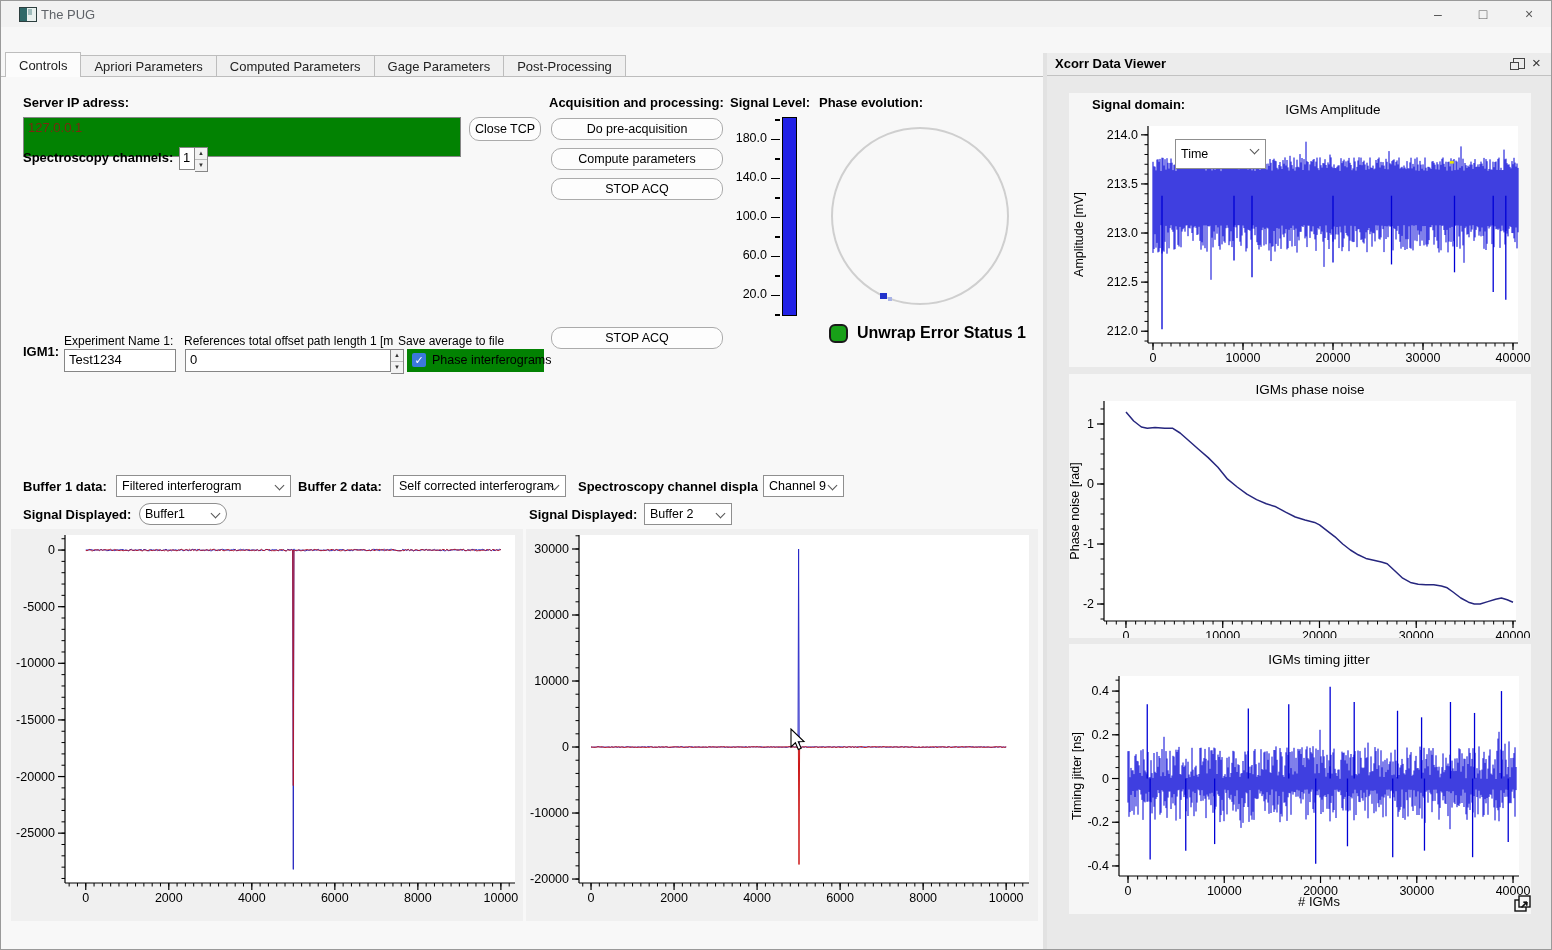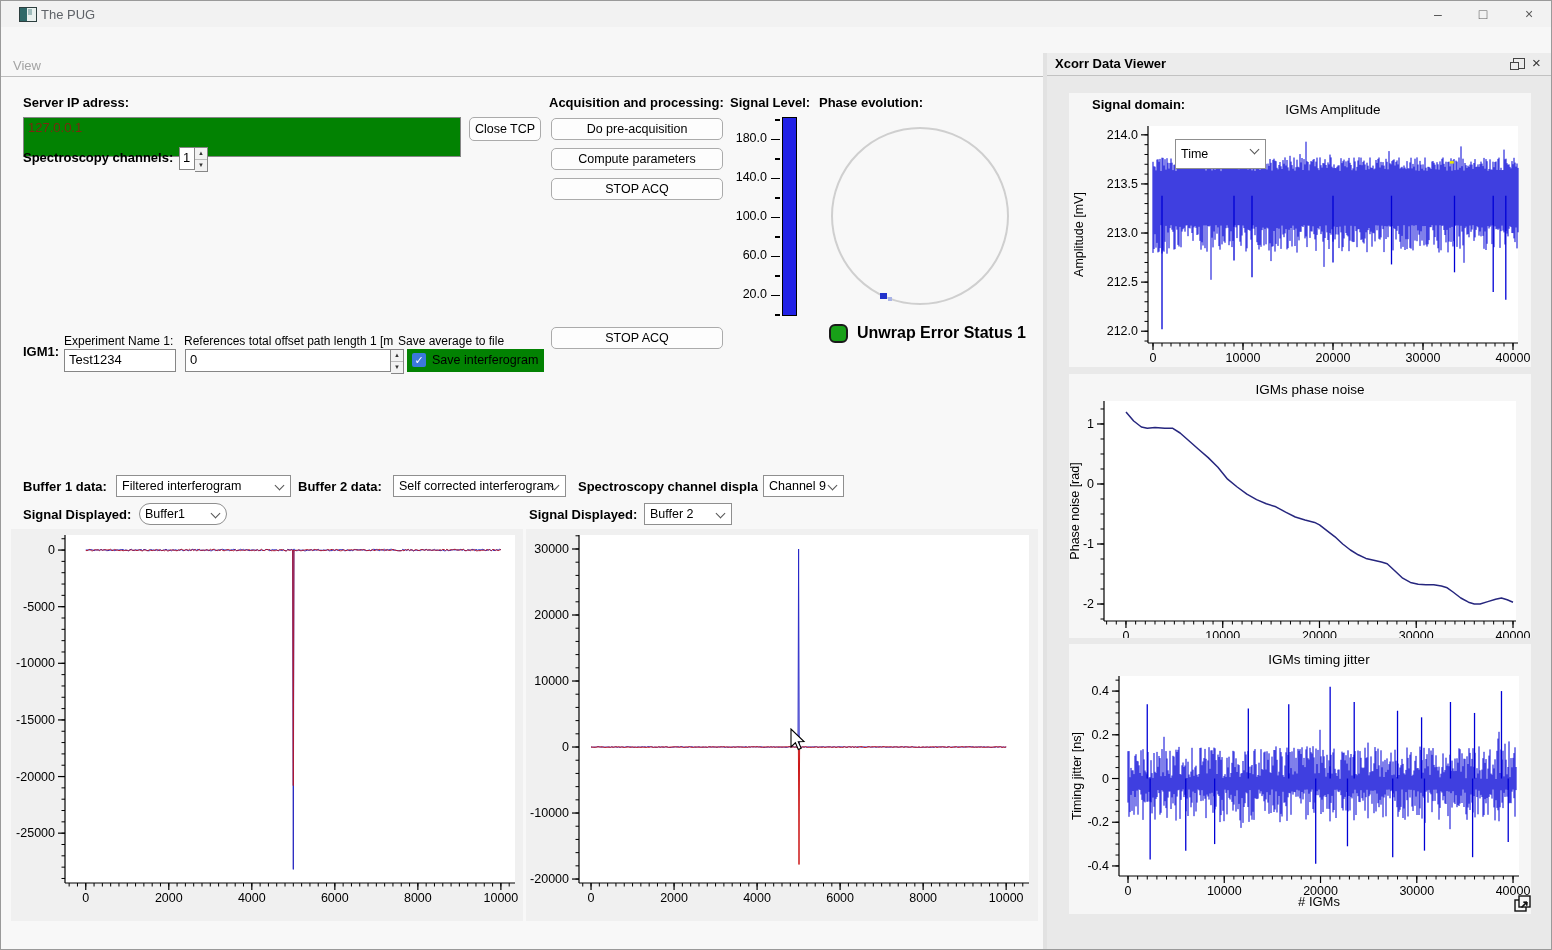--- a/index.html
+++ b/index.html
@@ -17,21 +17,21 @@
   #menu-view{left:12px;top:31px;font-size:13px;color:#a3a3a3;}
   
   #tabbar{left:4px;top:52px;height:24px;display:flex;align-items:flex-end;}
   .tab{height:21px;padding:0 13px;display:flex;align-items:center;font-size:13px;color:#222;background:#f0f0f0;border:1px solid #bdbdbd;border-bottom:none;margin-right:-1px;}
   .tab.active{height:24px;background:#fcfcfc;position:relative;z-index:2;}
   #tabline{left:0;top:75px;width:1042px;height:1px;background:#bdbdbd;}
   #content{left:0;top:76px;width:1042px;height:874px;background:#f8f8f8;}
   
   .lbl{position:absolute;font-size:13px;font-weight:bold;color:#000;white-space:nowrap;}
   .slbl{position:absolute;font-size:12px;color:#000;white-space:nowrap;}
-  .btn{position:absolute;background:#fdfdfd;border:1px solid #ababab;border-radius:5px;font-size:12.5px;color:#000;display:flex;align-items:center;justify-content:center;box-sizing:border-box;}
+  .btn{position:absolute;background:#fdfdfd;border:1px solid #ababab;border-radius:10px;font-size:12.5px;color:#000;display:flex;align-items:center;justify-content:center;box-sizing:border-box;}
   .input{position:absolute;background:#fff;border:1px solid #868686;font-size:13px;color:#000;box-sizing:border-box;padding:2px 4px;white-space:nowrap;overflow:hidden;}
   .dd{position:absolute;background:#fff;border:1px solid #8f8f8f;box-sizing:border-box;font-size:12.5px;color:#000;display:flex;align-items:center;padding:0 18px 0 5px;white-space:nowrap;overflow:hidden;}
   .dd .chev{position:absolute;right:7px;top:6px;width:6px;height:6px;border-right:1.4px solid #555;border-bottom:1.4px solid #555;transform:rotate(45deg);}
   .spin{position:absolute;display:flex;box-sizing:border-box;}
   .spin .num{background:#fff;border:1px solid #868686;font-size:13px;padding:2px 3px;box-sizing:border-box;}
   .spin .arr{display:flex;flex-direction:column;border:1px solid #868686;border-left:none;}
   .spin .arr span{flex:1;width:12px;font-size:6px;line-height:5px;color:#333;background:#f2f2f2;display:flex;align-items:center;justify-content:center;border-bottom:1px solid #bbb;}
   .spin .arr span:last-child{border-bottom:none;}
   .chart-box{position:absolute;background:#f0f0f0;}
   .card{position:absolute;background:#f6f6f6;}
@@ -58,20 +58,27 @@
     <div class="abs" id="win-title">The PUG</div>
     <div class="abs winbtn" style="left:1415px;">–</div>
     <div class="abs winbtn" style="left:1460px;">□</div>
     <div class="abs winbtn" style="left:1506px;">×</div>
   </div>
 
   <div class="abs" id="menubar">
     <div class="abs" id="menu-view">View</div>
   </div>
 
+  <div class="abs" id="tabbar">
+      <div class="tab active">Controls</div>
+      <div class="tab">Apriori Parameters</div>
+      <div class="tab">Computed Parameters</div>
+      <div class="tab">Gage Parameters</div>
+      <div class="tab">Post-Processing</div>
+    </div>
   <div class="abs" id="tabline"></div>
   <div class="abs" id="content"></div>
 
   <div class="lbl" style="left:22px;top:94px;">Server IP adress:</div>
   <div class="input" style="left:22px;top:116px;width:438px;height:40px;background:#028202;color:#7a2810;">127.0.0.1</div>
   <div class="btn" style="left:468px;top:116px;width:72px;height:24px;">Close TCP</div>
 
   <div class="lbl" style="left:22px;top:149px;">Spectroscopy channels:</div>
   <div class="spin" style="left:178px;top:146px;">
     <span class="num" style="width:16px;height:23px;">1</span>
@@ -126,21 +133,21 @@
   <div class="input" style="left:63px;top:348px;width:112px;height:23px;">Test1234</div>
   <div class="input" style="left:184px;top:348px;width:206px;height:23px;">0</div>
   <div class="spin" style="left:390px;top:348px;">
     <span class="arr" style="height:23px;">
         <span>▲</span>
         <span>▼</span>
       </span>
   </div>
   <div class="abs" id="save-box" style="left:406px;top:348px;width:137px;height:23px;background:#028202;">
     <span class="abs" style="left:5px;top:4px;width:14px;height:14px;background:#3c78dc;border-radius:2px;color:#fff;font-size:11px;line-height:14px;text-align:center;">✓</span>
-    <span class="abs" style="left:25px;top:4px;font-size:12.5px;color:#000;white-space:nowrap;">Save interferogram</span>
+    <span class="abs" style="left:25px;top:4px;font-size:12.5px;color:#000;white-space:nowrap;">Phase interferograms</span>
   </div>
   <div class="btn" style="left:550px;top:326px;width:172px;height:22px;">STOP ACQ</div>
 
   <div class="lbl" style="left:22px;top:478px;">Buffer 1 data:</div>
   <div class="dd" style="left:115px;top:474px;width:175px;height:22px;">
       <span>Filtered interferogram</span>
       <span class="chev"></span>
     </div>
   <div class="lbl" style="left:297px;top:478px;">Buffer 2 data:</div>
   <div class="dd" style="left:392px;top:474px;width:173px;height:22px;">

